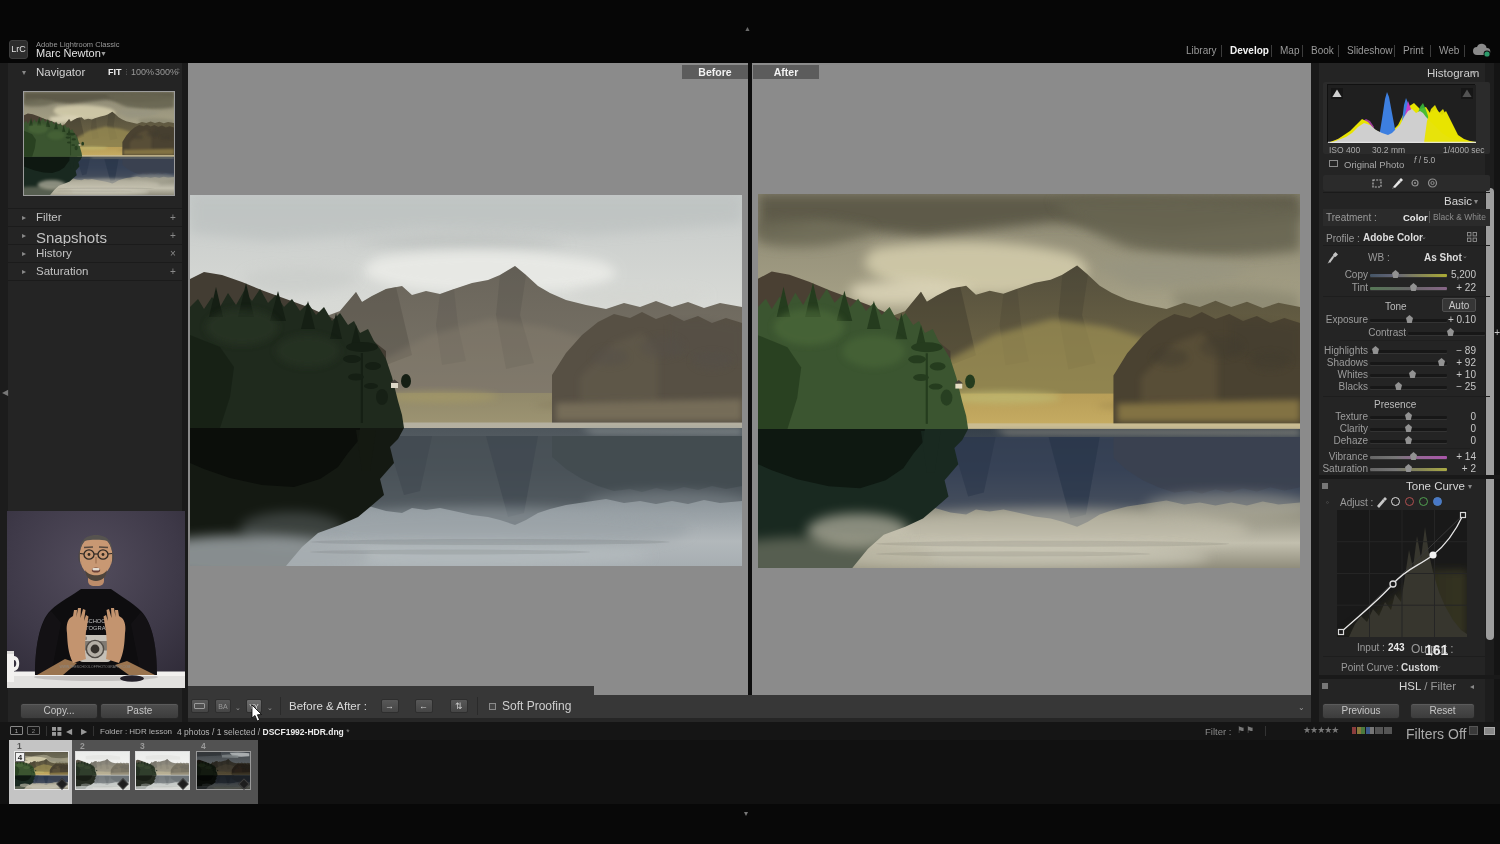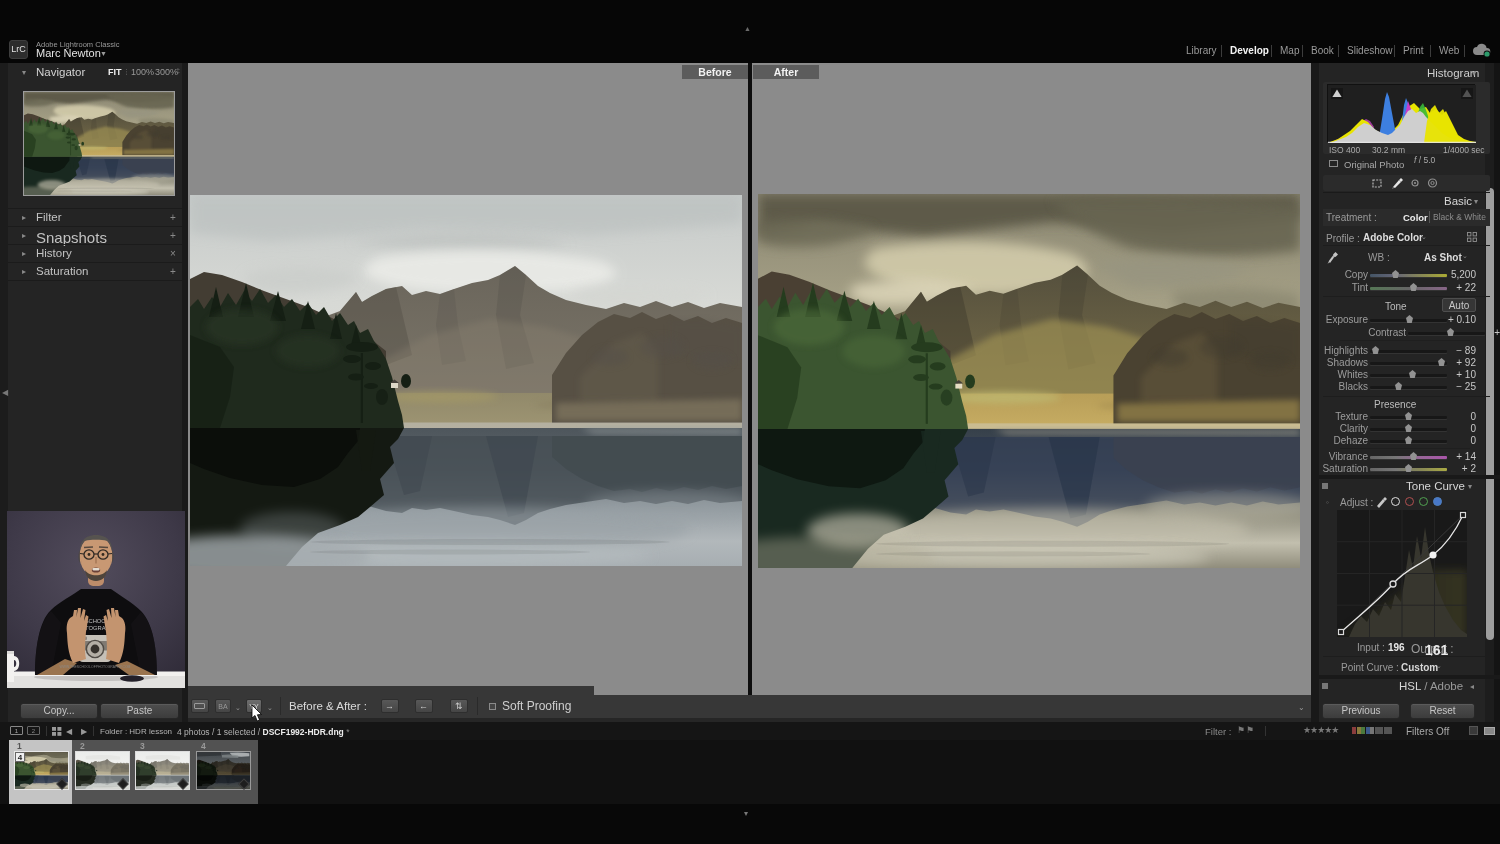--- a/index.html
+++ b/index.html
@@ -569,30 +569,30 @@
           <line x1="0" y1="95.2" x2="130" y2="95.2"></line>
         </g>
 <line x1="4" y1="123" x2="126" y2="5" stroke="#383838" stroke-width="1"></line>
 <path d="M4,122 C 24,104 40,92 56,74 C 70,58 82,56 96,45 C 110,34 120,18 126,5" fill="none" stroke="#e6e6e6" stroke-width="1.3"></path>
 <rect x="1.5" y="119.5" width="5" height="5" fill="#191919" stroke="#dadada" stroke-width="1.2"></rect>
 <rect x="123.5" y="2.5" width="5" height="5" fill="#191919" stroke="#dadada" stroke-width="1.2"></rect>
 <circle cx="56" cy="74" r="3" fill="#191919" stroke="#dcdcdc" stroke-width="1.3"></circle>
 <circle cx="96" cy="45" r="3.6" fill="#f2f2f2"></circle>
 </svg></div>
 <div class="abs" style="left:1357px;top:642px;color:#9a9a9a;font-size:10px">Input :</div>
-<div class="abs" style="left:1388px;top:642px;color:#e8e8e8;font-size:10px;font-weight:bold">196</div>
+<div class="abs" style="left:1388px;top:642px;color:#e8e8e8;font-size:10px;font-weight:bold">243</div>
 <div class="abs" style="left:1411px;top:642px;color:#9a9a9a;font-size:12px">Output :</div>
 <div class="abs" style="left:1425px;top:642px;color:#e8e8e8;font-size:14px;font-weight:bold">161</div>
 <div class="abs" style="left:1323px;top:656px;width:167px;height:1px;background:#1d1d1d"></div>
 <div class="abs" style="left:1341px;top:662px;color:#9a9a9a;font-size:10px">Point Curve :</div>
 <div class="abs" style="left:1401px;top:662px;color:#d8d8d8;font-size:10px;font-weight:bold">Custom</div>
 <div class="abs" style="left:1436px;top:662px;color:#888;font-size:7px">⌄</div>
 <div class="abs" style="left:1311px;top:675px;width:189px;height:4px;background:#191919"></div>
 <div class="abs" style="left:1322px;top:683px;width:6px;height:6px;background:#777"></div>
-<div class="abs" style="left:1399px;top:680px;color:#d6d6d6;font-size:11.5px">HSL <span style="color:#9a9a9a">/ Adobe</span></div>
+<div class="abs" style="left:1399px;top:680px;color:#d6d6d6;font-size:11.5px">HSL <span style="color:#9a9a9a">/ Filter</span></div>
 <div class="abs" style="left:1470px;top:682px;color:#888;font-size:8px">◂</div>
 <div class="btn" style="left:1322px;top:703px;width:78px">Previous</div>
 <div class="btn" style="left:1410px;top:703px;width:65px">Reset</div>
 <div class="abs" style="left:0;top:722px;width:1500px;height:18px;background:#151515"></div>
 <div class="abs" style="left:10px;top:726px;width:13px;height:9px;border:1px solid #888;border-radius:1px;color:#aaa;font-size:6px;text-align:center;line-height:8px">1</div>
 <div class="abs" style="left:27px;top:726px;width:13px;height:9px;border:1px solid #666;border-radius:1px;color:#888;font-size:6px;text-align:center;line-height:8px">2</div>
 <div class="abs" style="left:46px;top:726px;width:1px;height:10px;background:#333"></div>
 <svg class="abs" style="left:52px;top:727px" width="10" height="9" viewBox="0 0 10 9">
 <g fill="#999">
         <rect x="0" y="0" width="4" height="3.8"></rect>
@@ -612,21 +612,21 @@
 <div class="abs" style="left:1303px;top:725px;color:#787878;font-size:9px;letter-spacing:-1px">★★★★★</div>
 <div class="abs" style="left:1352.0px;top:727px;width:4px;height:7px;background:#8a3d3d"></div>
 <div class="abs" style="left:1356.5px;top:727px;width:4px;height:7px;background:#8a7a3d"></div>
 <div class="abs" style="left:1361.0px;top:727px;width:4px;height:7px;background:#4d7a3d"></div>
 <div class="abs" style="left:1365.5px;top:727px;width:4px;height:7px;background:#3d5a8a"></div>
 <div class="abs" style="left:1370.0px;top:727px;width:4px;height:7px;background:#777"></div>
 <div class="abs" style="left:1374.5px;top:727px;width:4px;height:7px;background:#555"></div>
 <div class="abs" style="left:1379.0px;top:727px;width:4px;height:7px;background:#555"></div>
 <div class="abs" style="left:1383.5px;top:727px;width:4px;height:7px;background:#555"></div>
 <div class="abs" style="left:1388.0px;top:727px;width:4px;height:7px;background:#555"></div>
-<div class="abs" style="left:1406px;top:726px;color:#aaa;font-size:10px">Filters Off</div>
+<div class="abs" style="left:1406px;top:726px;color:#aaa;font-size:14px">Filters Off</div>
 <div class="abs" style="left:1469px;top:726px;width:9px;height:9px;background:#3a3a3a;border:1px solid #555"></div>
 <div class="abs" style="left:1484px;top:727px;width:11px;height:8px;background:#888;border:1px solid #aaa"></div>
 <div class="abs" style="left:0;top:740px;width:1500px;height:64px;background:#111"></div>
 <div class="abs" style="left:9px;top:740px;width:63px;height:64px;background:#c4c4c4"></div>
 <div class="abs" style="left:72px;top:740px;width:186px;height:64px;background:#525252"></div>
 <div class="abs" style="left:17px;top:741px;color:#555;font-size:8.5px;font-weight:bold">1</div>
 <div class="abs" style="left:80px;top:741px;color:#9a9a9a;font-size:8.5px;font-weight:bold">2</div>
 <div class="abs" style="left:140px;top:741px;color:#9a9a9a;font-size:8.5px;font-weight:bold">3</div>
 <div class="abs" style="left:201px;top:741px;color:#9a9a9a;font-size:8.5px;font-weight:bold">4</div>
 <div class="abs" style="left:14px;top:751px;width:55px;height:39px;border:1px solid #e8e8e8;background:#fff"><svg viewBox="0 0 552 371" preserveAspectRatio="none" width="100%" height="100%">

